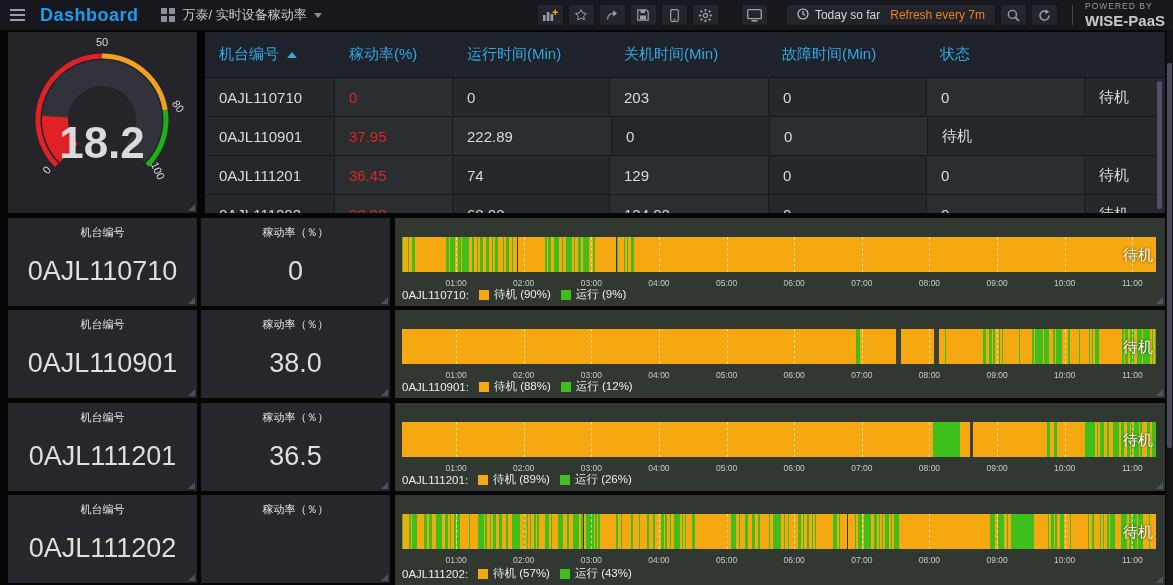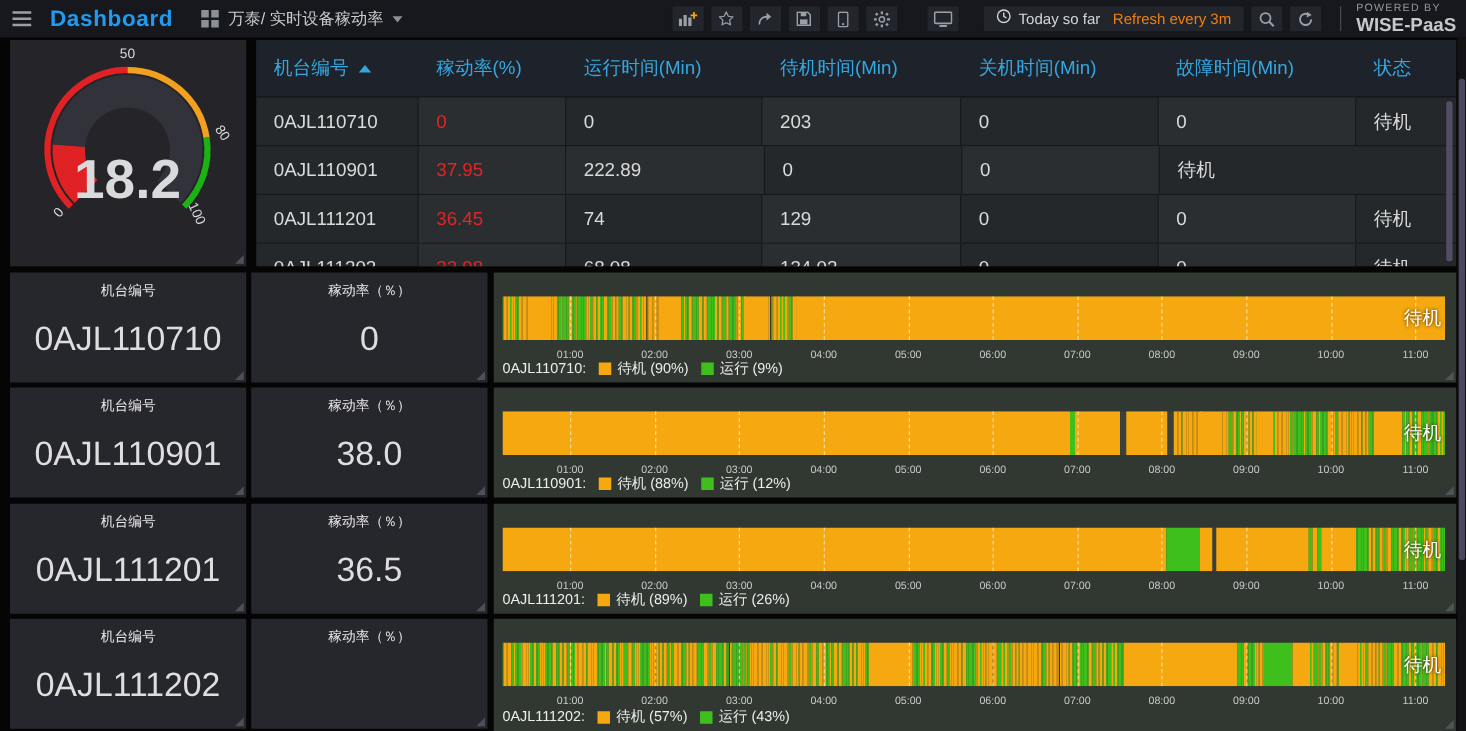--- a/index.html
+++ b/index.html
@@ -180,21 +180,21 @@
         </span>
       </div>
       <div class="timebox">
         <span>
           <svg width="12" height="12" viewBox="0 0 12 12">
               <circle cx="6" cy="6" r="5" fill="none" stroke="#d5d6d8" stroke-width="1.1"></circle>
               <path d="M6 3 v3 l2.2 1.4" fill="none" stroke="#d5d6d8" stroke-width="1.1"></path>
             </svg>
         </span>
         <span class="t1">Today so far</span>
-        <span class="t2">Refresh every 3m</span>
+        <span class="t2">Refresh every 7m</span>
       </div>
       <div class="nbtn">
         <span>
           <svg width="13" height="13" viewBox="0 0 13 13">
               <circle cx="5.4" cy="5.4" r="4" fill="none" stroke="#9aa0a6" stroke-width="1.4"></circle>
               <path d="M8.4 8.4 L12 12" stroke="#9aa0a6" stroke-width="1.6"></path>
             </svg>
         </span>
       </div>
       <div class="nbtn">
@@ -230,21 +230,20 @@
   </div>
 
   <div class="panel p-table">
     <div class="thead">
       <div class="th c0">
         <span>机台编号</span>
         <span class="sort"></span>
       </div>
       <div class="th c1">稼动率(%)</div>
       <div class="th c2">运行时间(Min)</div>
-      <div class="th c3">待机时间(Min)</div>
       <div class="th c4">关机时间(Min)</div>
       <div class="th c5">故障时间(Min)</div>
       <div class="th c6">状态</div>
     </div>
     <div class="trow">
       <div class="td c0">0AJL110710</div>
       <div class="td c1">0</div>
       <div class="td c2">0</div>
       <div class="td c3">203</div>
       <div class="td c4">0</div>

